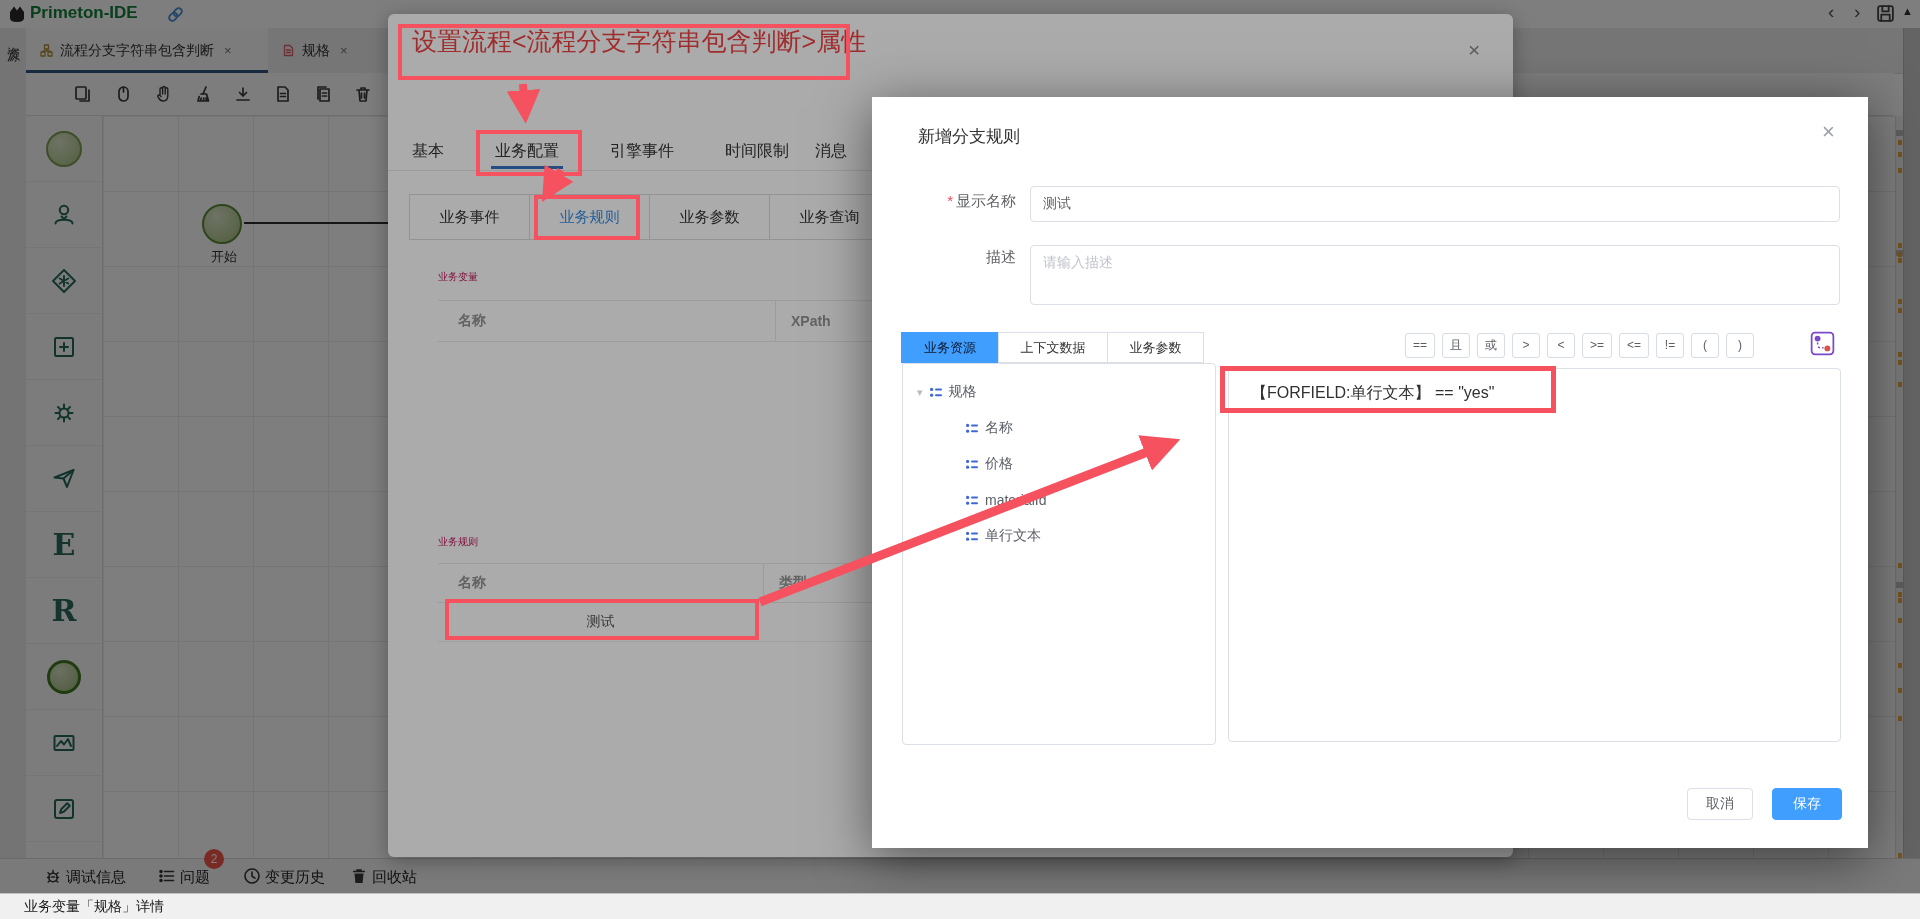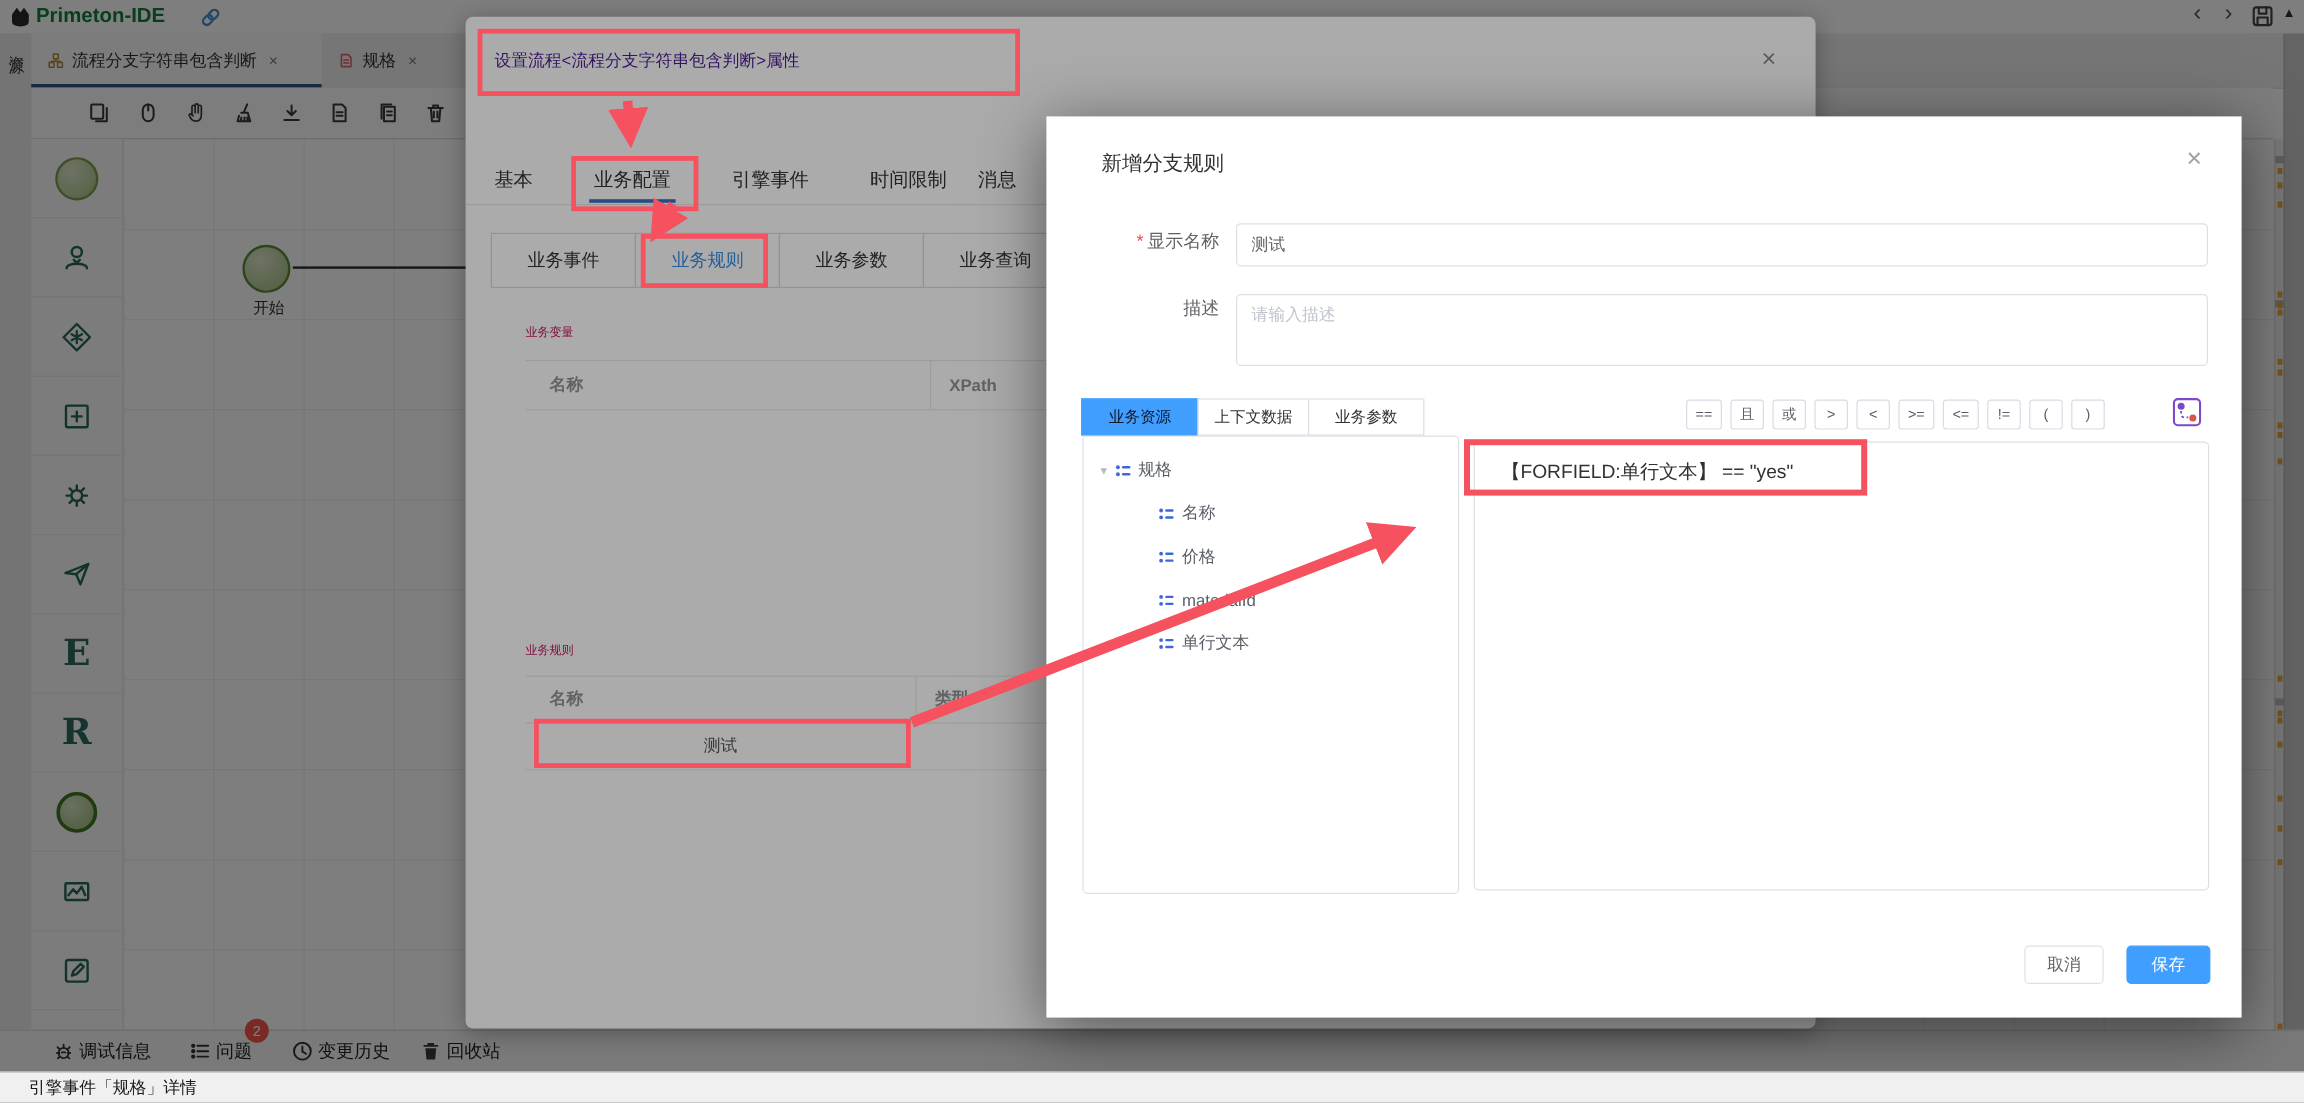--- a/index.html
+++ b/index.html
@@ -41,21 +41,21 @@
   .sb-ic{position:absolute;top:8px;color:#333;}
   .sb-tx{position:absolute;top:0;line-height:35px;}
   .badge{position:absolute;left:204px;top:-10px;width:20px;height:20px;border-radius:50%;background:#f4564a;color:#fff;font-size:12px;display:flex;align-items:center;justify-content:center;}
 
   
   .overlayA{position:absolute;inset:0;background:rgba(0,0,0,.26);z-index:10;}
   .overlayB{position:absolute;inset:0;background:rgba(0,0,0,.33);z-index:30;}
 
   
   .d1{position:absolute;left:388px;top:14px;width:1125px;height:843px;background:#fff;border-radius:6px;z-index:20;box-shadow:0 4px 20px rgba(0,0,0,.3);}
-  .d1-title{position:absolute;left:24px;top:28px;font-size:14px;color:#4c1d95;}
+  .d1-title{position:absolute;left:24px;top:11px;font-size:25px;color:#ef4444;}
   .d1-close{position:absolute;left:1080px;top:24px;font-size:21px;color:#8a8a8a;}
   .d1-tab{position:absolute;top:118px;height:38px;line-height:38px;font-size:16px;color:#333;}
   .d1-underline{position:absolute;left:103px;top:152px;width:72px;height:3px;background:#3a74c2;}
   .d1-divider{position:absolute;left:0;top:156px;width:1125px;height:1px;background:#e8e8e8;}
   .subtabs{position:absolute;left:22px;top:180px;display:flex;}
   .subtab{width:121px;height:46px;display:flex;align-items:center;justify-content:center;font-size:15px;color:#333;background:#fff;border:1px solid #dcdcdc;margin-left:-1px;box-sizing:border-box;}
   .subtab.active{color:#3a8ee6;}
   .seclabel{position:absolute;left:50px;font-size:10px;color:#be185d;}
   .tbl{position:absolute;left:50px;width:1058px;}
   .thead{display:flex;height:40px;border-top:1px solid #e9e9e9;border-bottom:1px solid #e9e9e9;align-items:center;font-size:14px;font-weight:bold;color:#949494;}
@@ -393,21 +393,21 @@
     <div class="flabel" style="top:95px;">
       <span class="req">*</span><span>显示名称</span>
     </div>
     <input class="tinput" style="top: 89px;" value="测试">
 
     <div class="flabel" style="top:151px;">描述</div>
     <textarea class="tinput" style="top: 148px;" placeholder="请输入描述"></textarea>
 
     <div class="abs" style="left:30px;top:235px;display:flex;">
       <div class="rtab active" style="width:98px;">业务资源</div>
-      <div class="rtab" style="width:93px;font-family:Liberation Serif, serif;">上下文数据</div>
+      <div class="rtab" style="width:110px;font-family:Liberation Serif, serif;">上下文数据</div>
       <div class="rtab" style="width:97px;">业务参数</div>
     </div>
 
     <div class="treepanel">
       <div class="trow2" style="left:14px;top:14px;">
         <span class="caret">▾</span>
         <span>
             <svg width="14" height="13" viewBox="0 0 14 13">
               <g fill="#3e68d8">
                 <circle cx="2.6" cy="3.4" r="1.6"></circle>
@@ -495,21 +495,21 @@
     </span>
 
     <div class="exprpanel">
       <div class="exprtext">【FORFIELD:单行文本】 == "yes"</div>
     </div>
 
     <div class="btn btn-plain" style="left:815px;top:691px;width:66px;">取消</div>
     <div class="btn btn-primary" style="left:900px;top:691px;width:70px;">保存</div>
   </div>
 
-  <div class="hintbar">引擎事件「规格」详情</div>
+  <div class="hintbar">业务变量「规格」详情</div>
 
   <div class="ann" style="left:398px;top:24px;width:452px;height:56px;"></div>
   <div class="ann" style="left:476px;top:130px;width:106px;height:46px;"></div>
   <div class="ann" style="left:534px;top:195px;width:106px;height:45px;"></div>
   <div class="ann" style="left:445px;top:599px;width:314px;height:41px;"></div>
   <div class="ann" style="left:1220px;top:366px;width:336px;height:47px;border-width:5px;"></div>
 
   <svg class="arrows" width="1920" height="919" viewBox="0 0 1920 919">
     <defs>
       <marker id="ah" viewBox="0 0 10 10" refX="6.5" refY="5" markerWidth="4.2" markerHeight="4.2" orient="auto">

